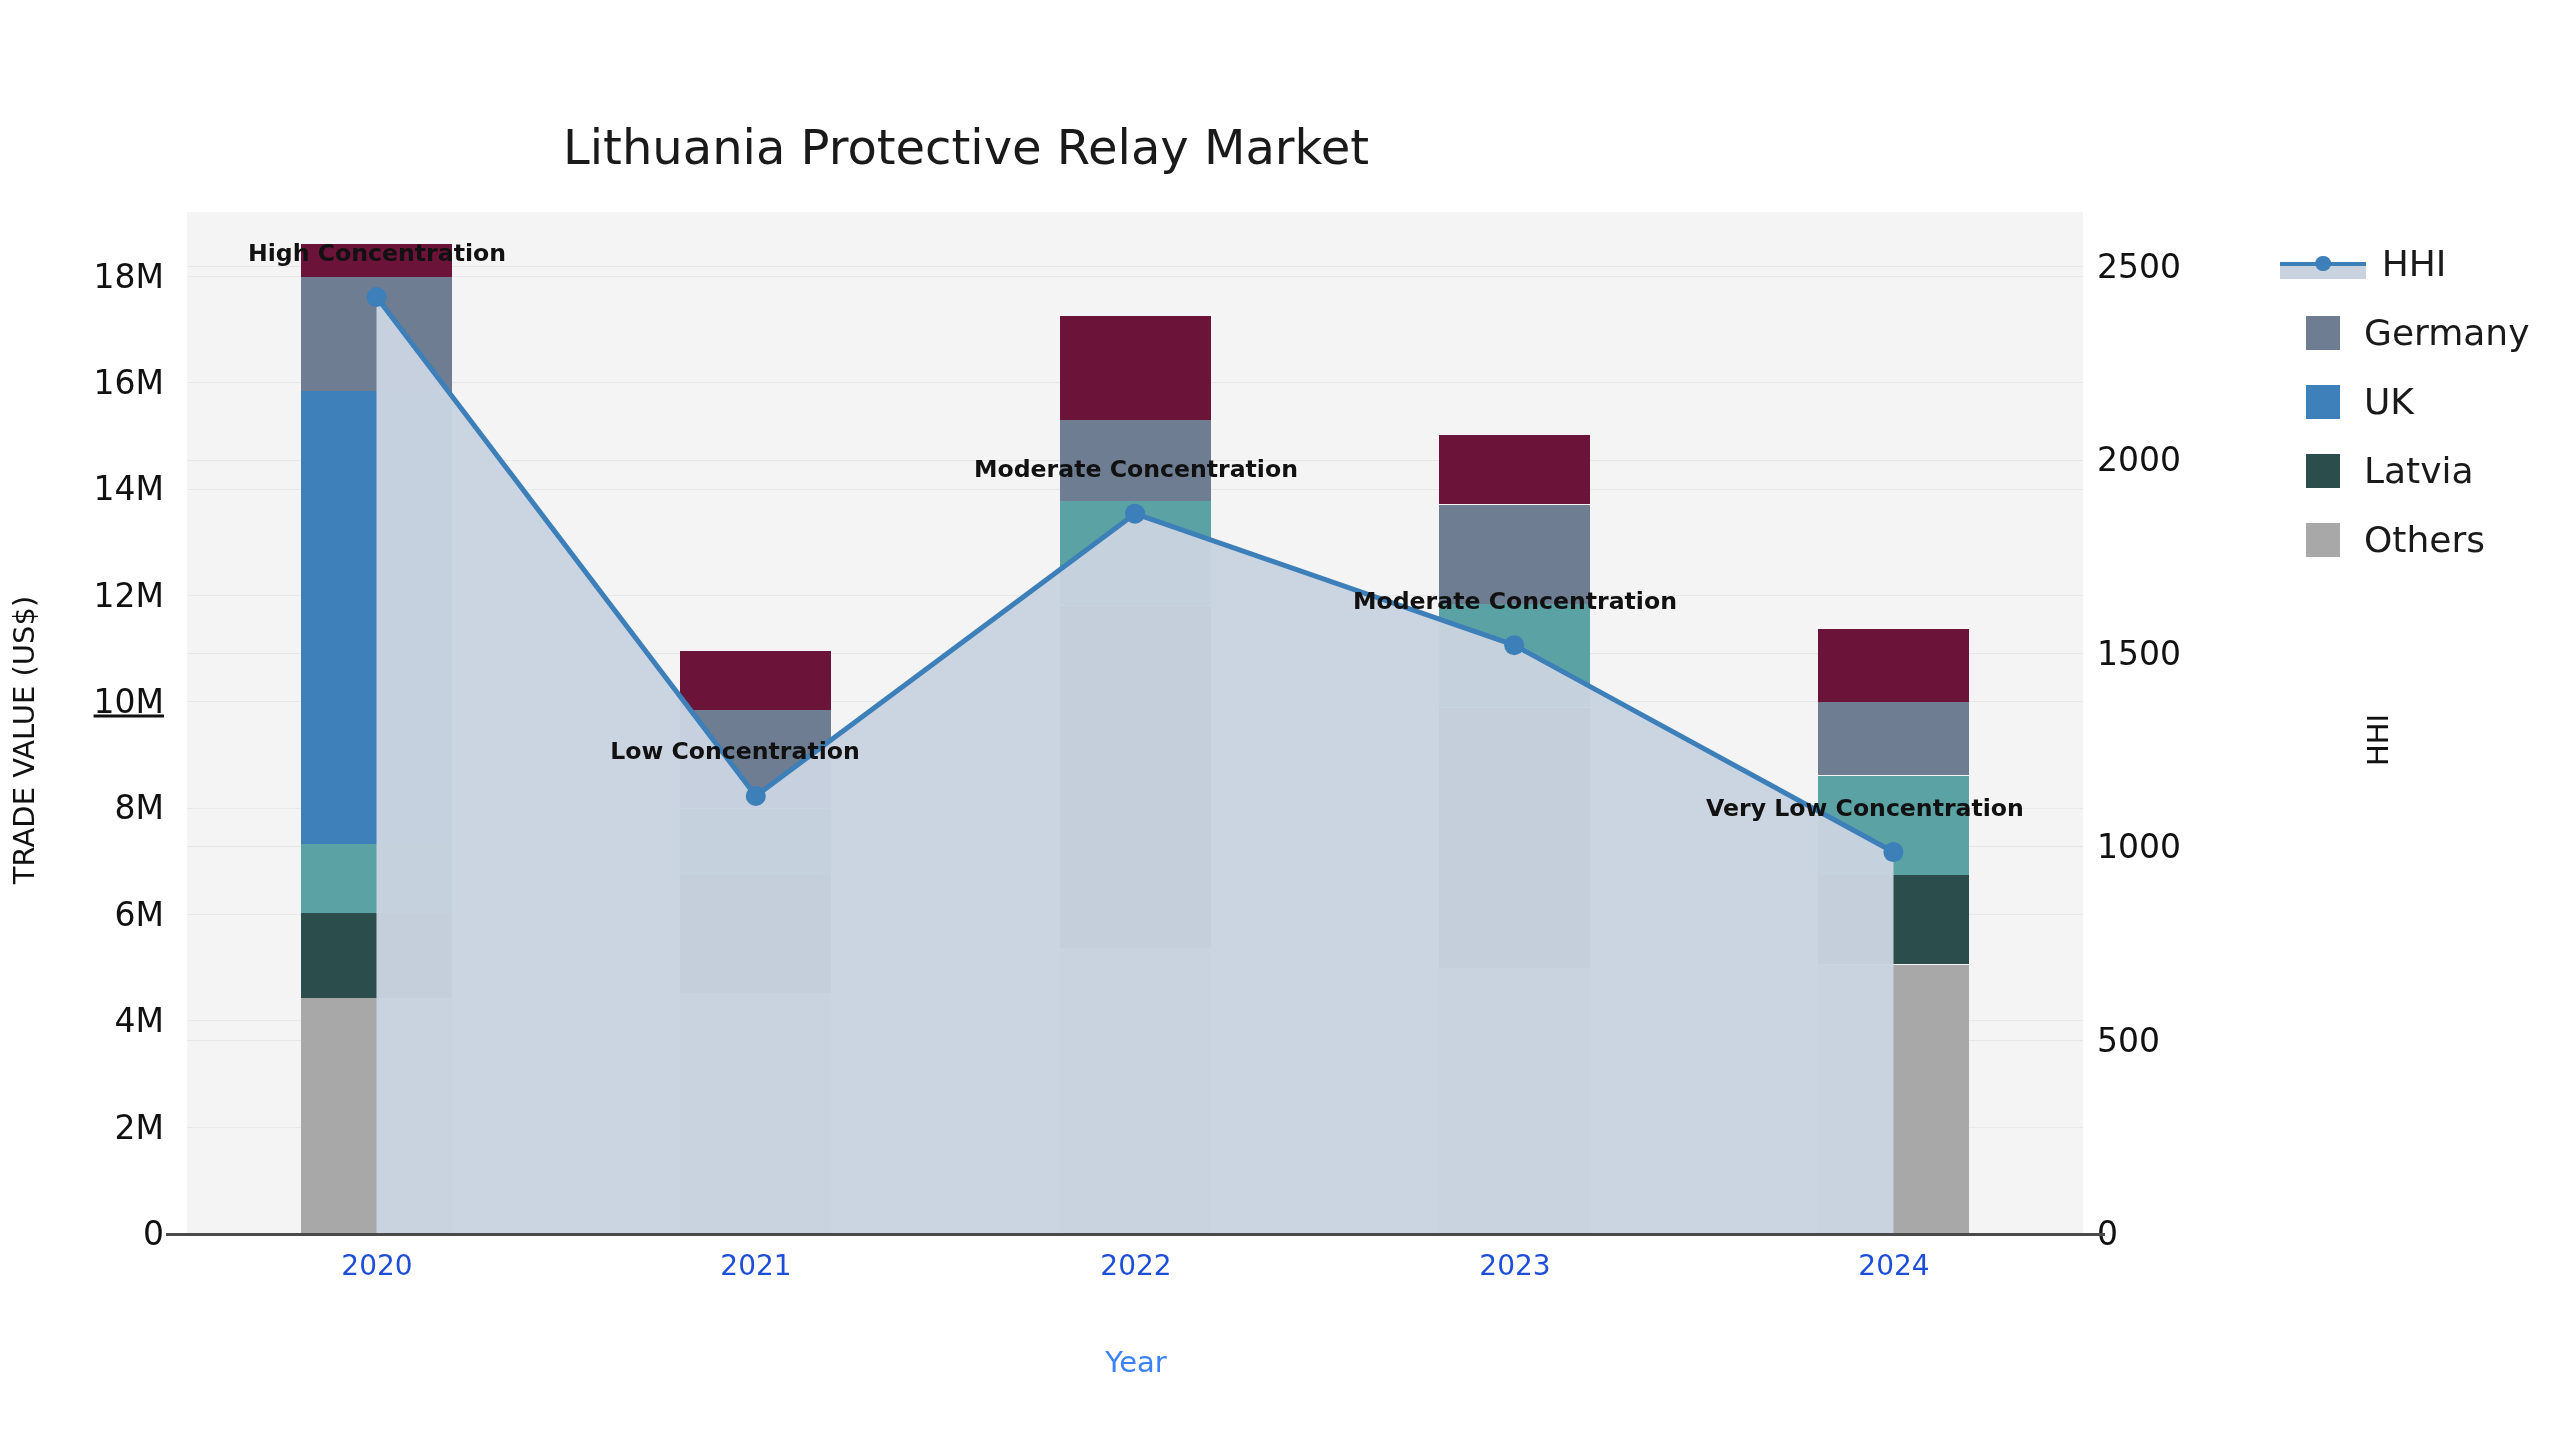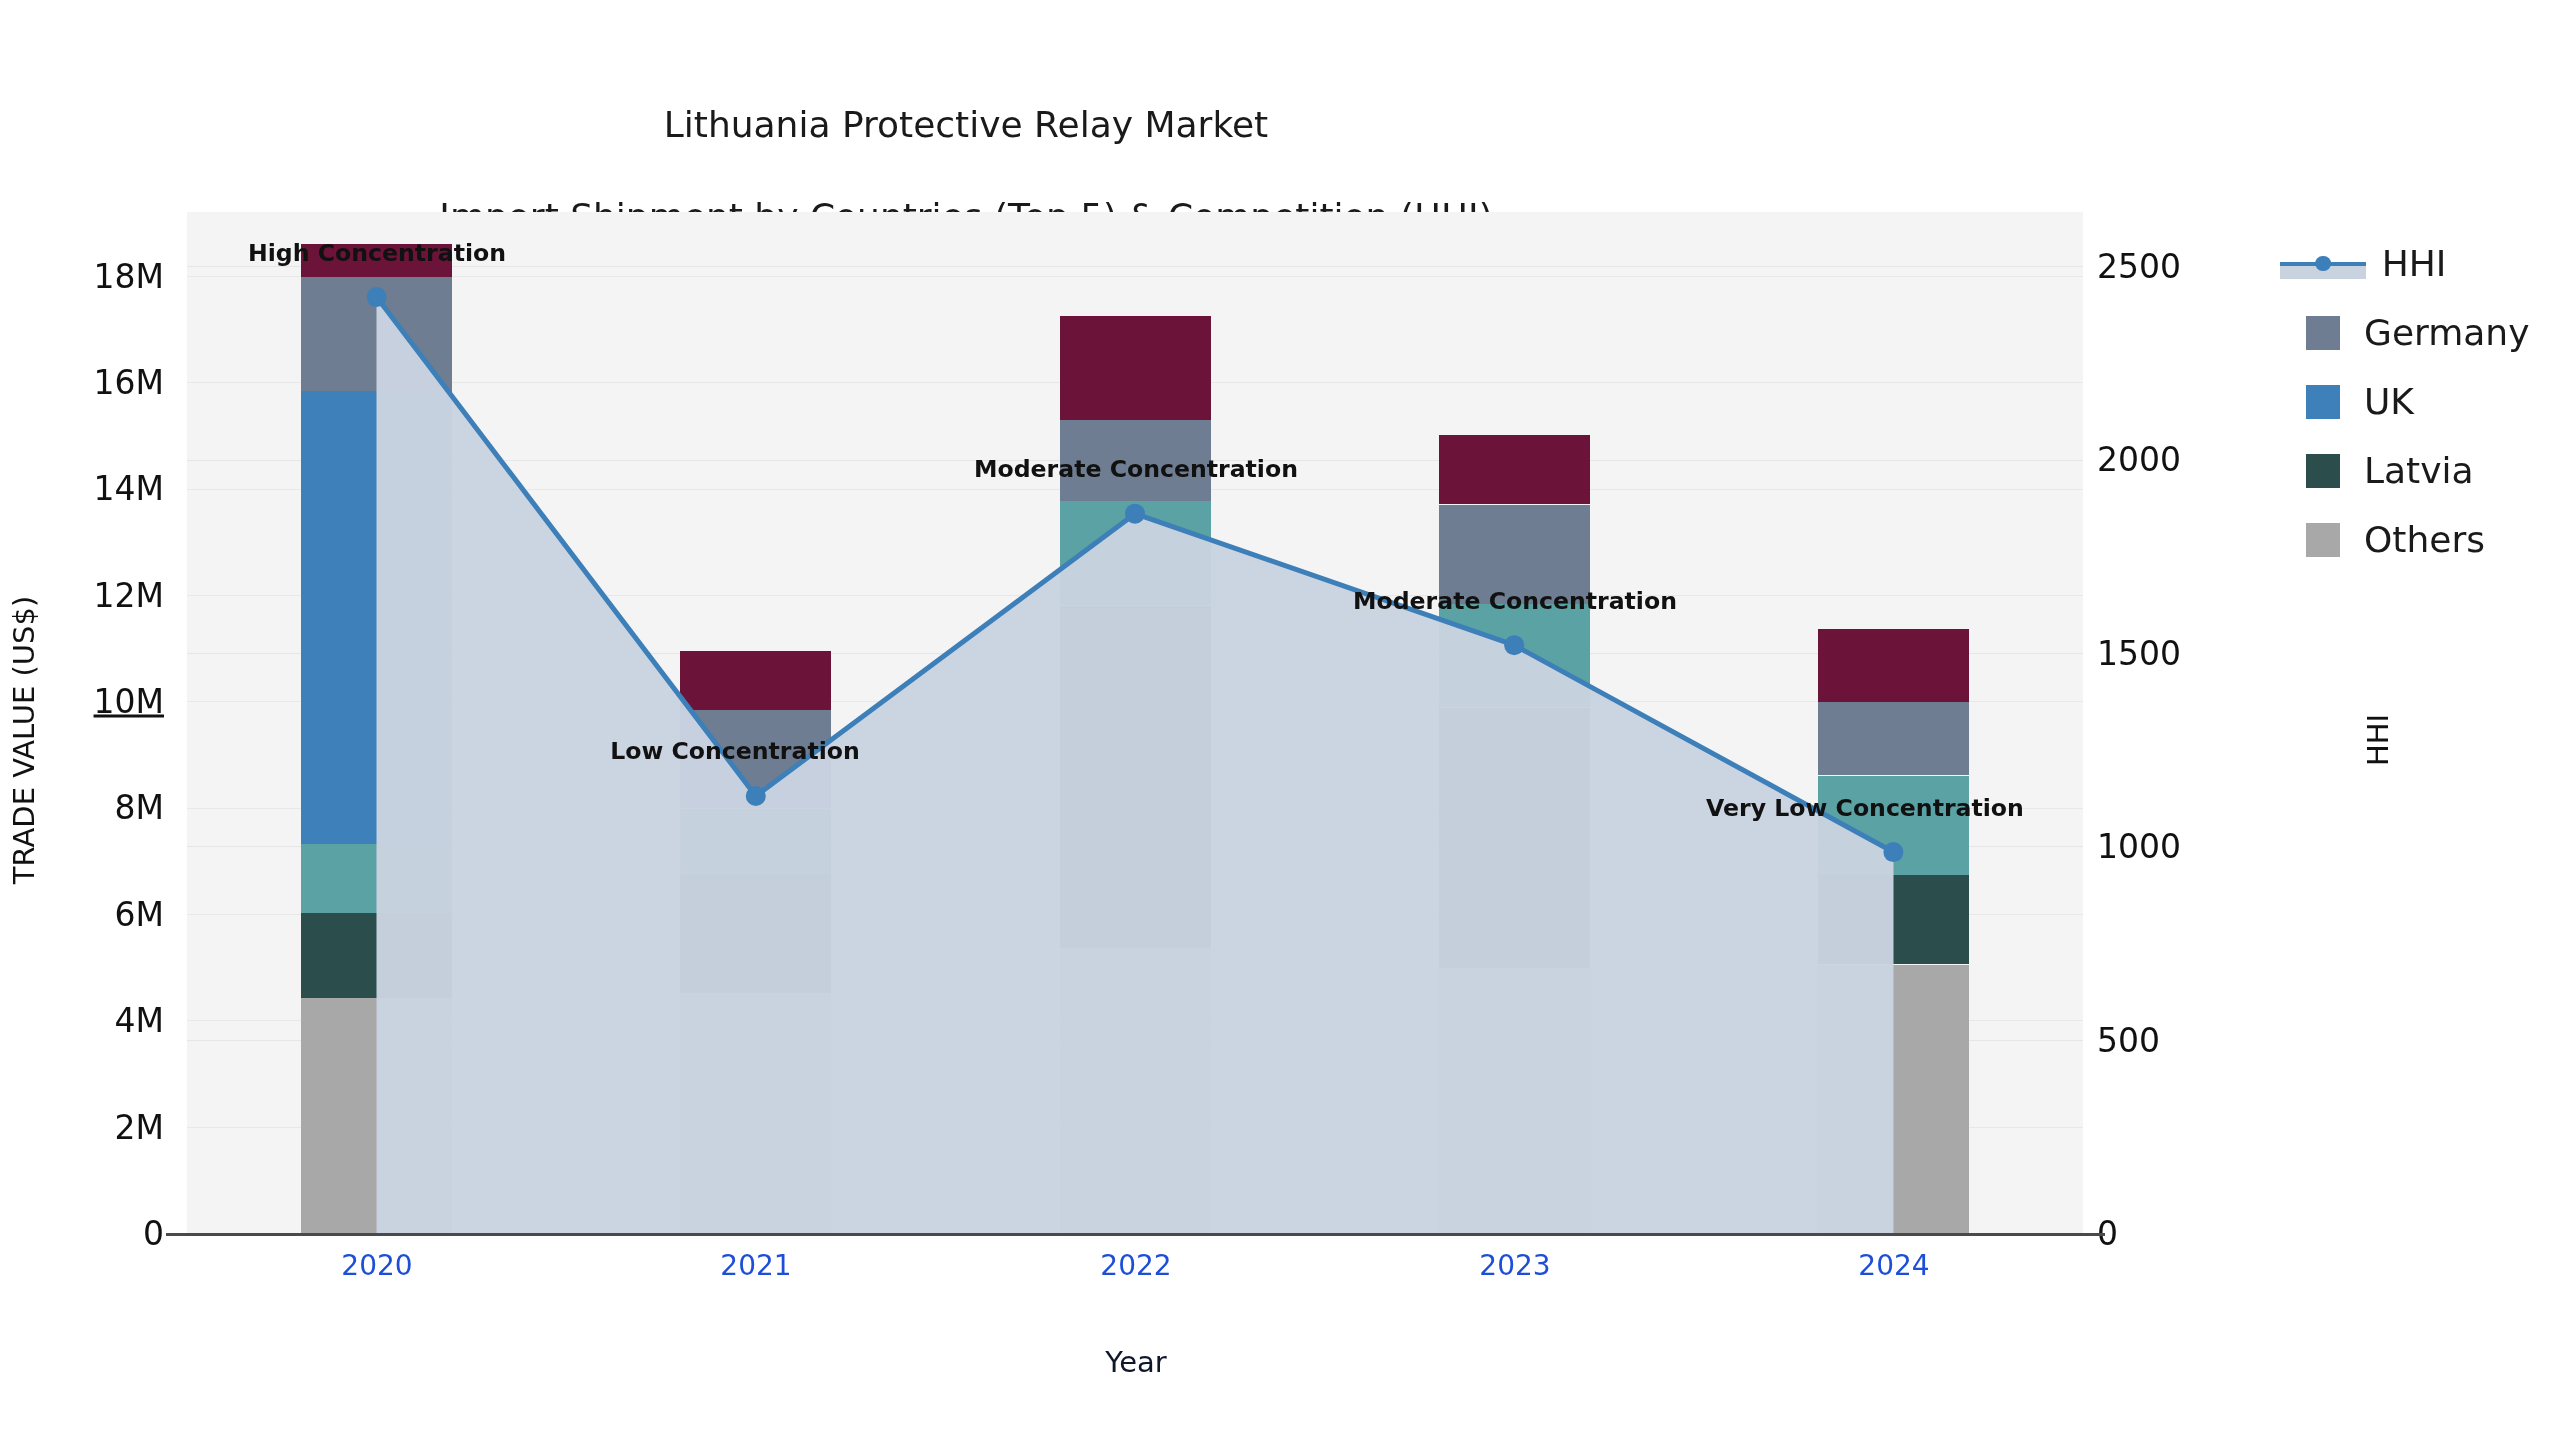--- a/index.html
+++ b/index.html
@@ -1,21 +1,21 @@
 <!DOCTYPE html>
 <html style="font-size:11.4px"><head>
 <meta charset="utf-8">
 <style>
   html,body{margin:0;padding:0;}
   body{width:2576px;height:1449px;background:#ffffff;font-family:"DejaVu Sans",sans-serif;overflow:hidden;}
   #root{position:relative;width:2576px;height:1449px;}
 
   .title{
     position:absolute;left:0;top:56px;width:1932px;text-align:center;
-    font-size:36px;color:#1a1a1a;line-height:1.28;font-family:"DejaVu Sans",sans-serif;
+    font-size:48px;color:#1a1a1a;line-height:1.28;font-family:"DejaVu Sans",sans-serif;
     font-weight:400;white-space:pre-line;
   }
   .title span{display:block;}
 
   
   #plot{position:absolute;left:187px;top:212px;width:1896px;height:1021px;background:#f4f4f4;}
   #plotinner{position:absolute;inset:0;}
 
   .gridline{position:absolute;left:0;width:100%;height:1.4px;background:#e8e8e8;}
   .gridline.r{background:#e6e6e6;}
@@ -29,21 +29,21 @@
   .yticks-l .lbl{position:absolute;right:13px;font-size:33px;color:#111;transform:translateY(-50%);white-space:nowrap;}
   .yticks-r{position:absolute;left:2097px;top:0;width:229px;height:1449px;}
   .yticks-r .lbl{position:absolute;left:0;font-size:33px;color:#111;transform:translateY(-50%);white-space:nowrap;}
   .ylabel-left-wrap{position:absolute;left:7.2px;top:723px;width:34px;height:34px;}
   .ylabel-rot{position:absolute;left:50%;top:50%;transform:translate(-50%,-50%) rotate(-90deg);
     font-size:29px;color:#111;white-space:nowrap;}
 
   .ylabel-right-wrap{position:absolute;left:2361px;top:723px;width:34px;height:34px;}
 
   .xtick{position:absolute;top:1249px;font-size:28px;color:#1d4ed8;transform:translateX(-50%);white-space:nowrap;}
-  .xlabel{position:absolute;top:1345px;font-size:29px;color:#0f172a;transform:translateX(-50%);white-space:nowrap;}
+  .xlabel{position:absolute;top:1345px;font-size:29px;color:#3b82f6;transform:translateX(-50%);white-space:nowrap;}
 
   .annot{position:absolute;font-size:23.6px;color:#111;transform:translate(-50%,-50%);white-space:nowrap;font-weight:bold;}
 
   
   #legend{position:absolute;left:2254px;top:229px;width:315px;}
   .legrow{display:flex;align-items:center;height:69px;}
   .legswatch{width:34px;height:34px;margin-left:52px;margin-right:24px;flex:0 0 auto;}
   .legline{width:86px;height:34px;margin-left:26px;margin-right:15.7px;flex:0 0 auto;position:relative;}
   .legline .lband{position:absolute;left:0;right:0;top:17px;height:15.7px;background:#c9d3e0;}
   .legline .lstroke{position:absolute;left:0;right:0;top:15px;height:4.3px;background:#3d7fb8;}

